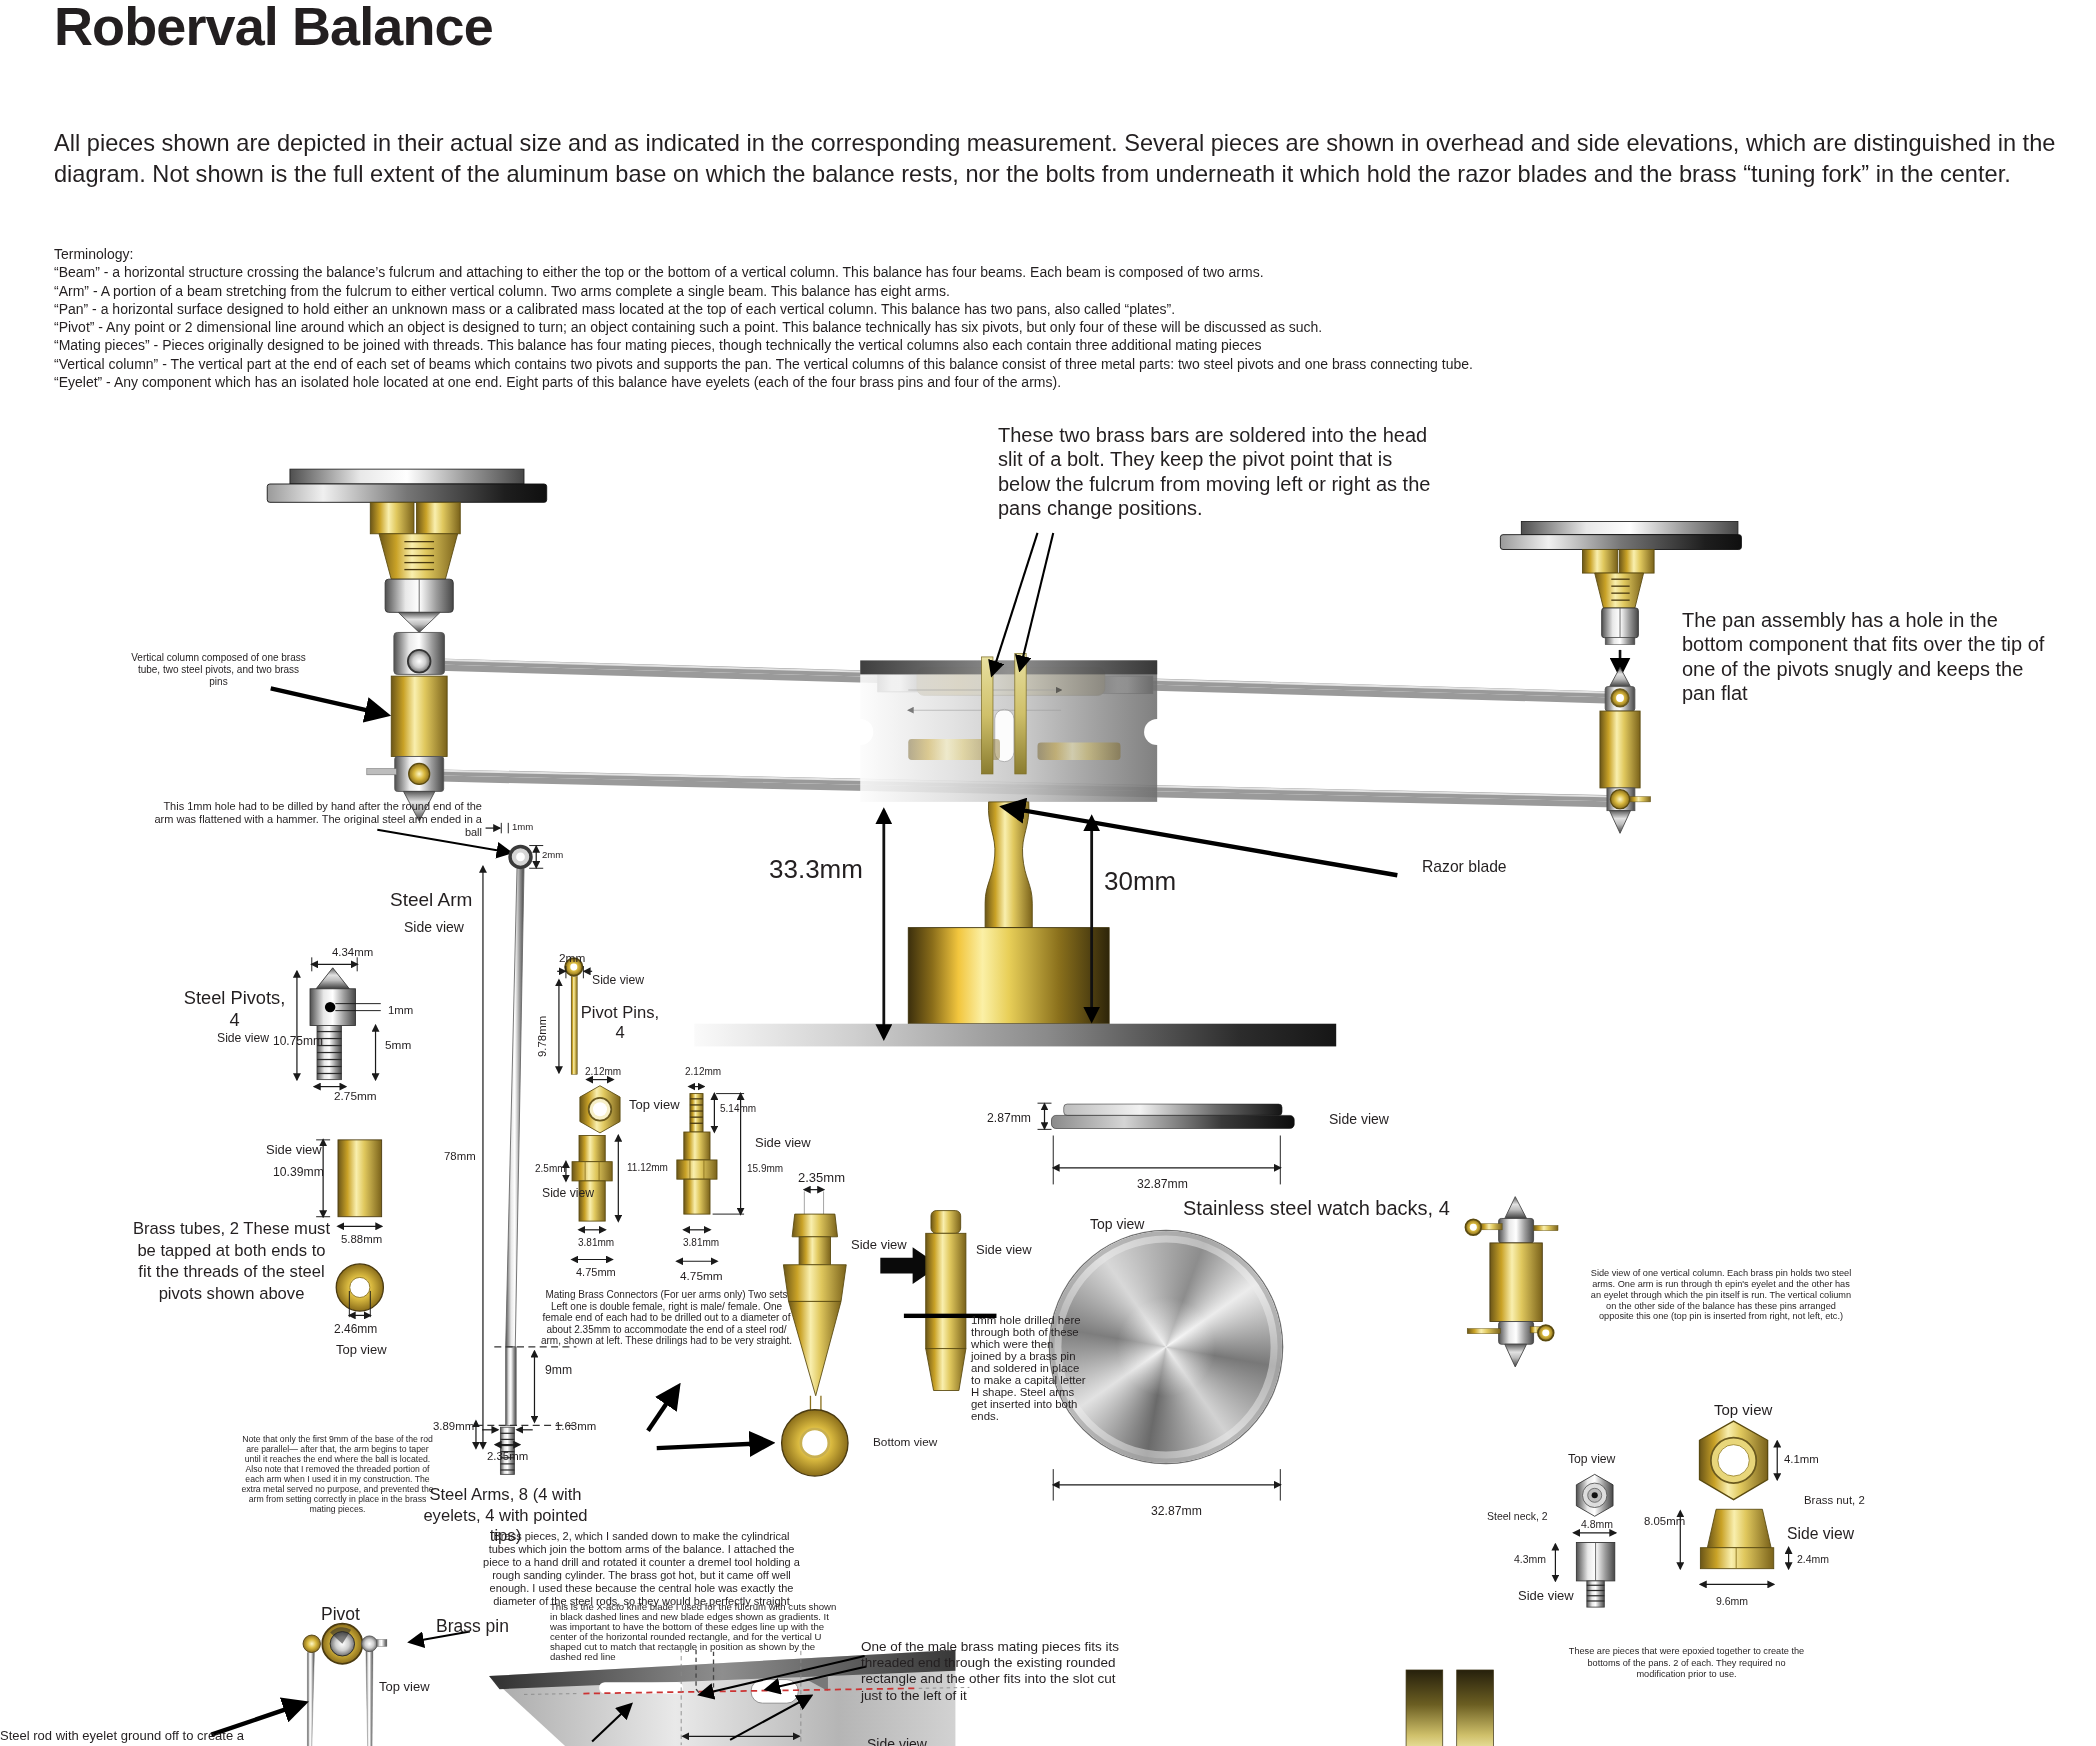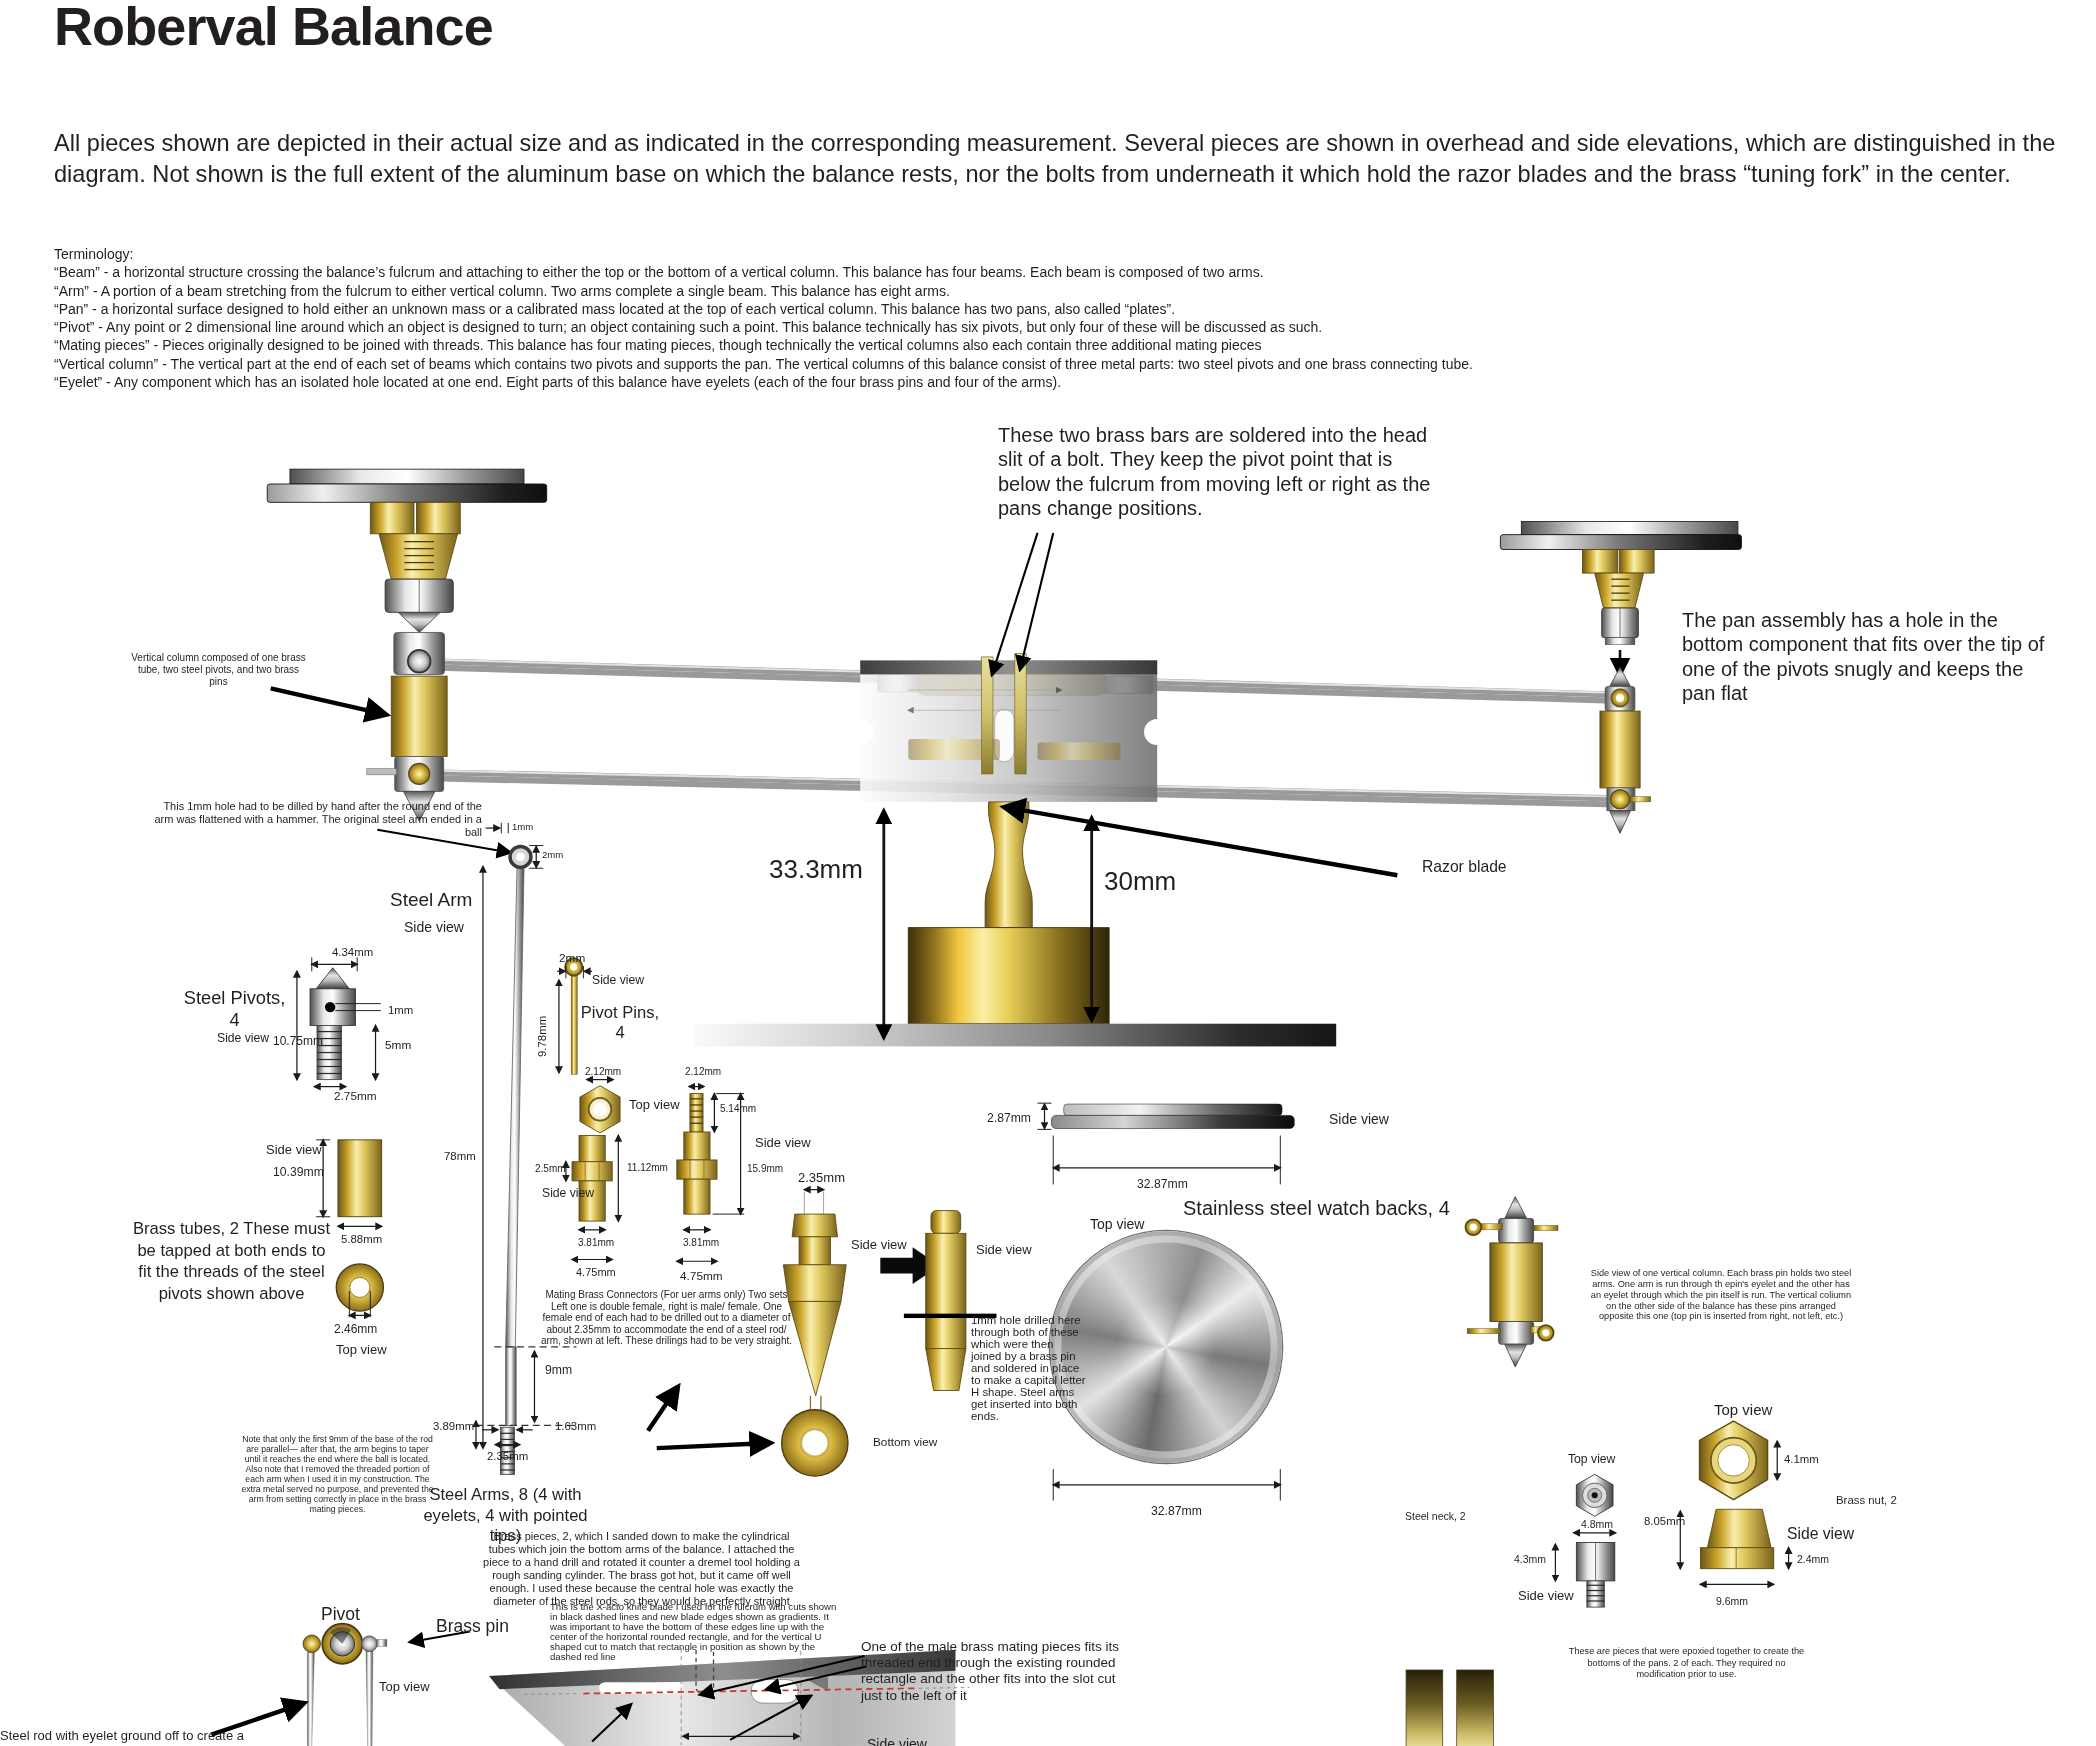--- a/index.html
+++ b/index.html
@@ -561,23 +561,23 @@
       <div class="lbl" style="left: 482px; top: 1530px; font-size: 11px; width: 319px; white-space: normal; text-align: center; line-height: 1.18;">Brass pieces, 2, which I sanded down to make the cylindrical tubes which join the bottom arms of the balance.  I attached the piece to a hand drill and rotated it counter a dremel tool holding a rough sanding cylinder.  The brass got hot, but it came off well enough.  I used these because the central hole was exactly the diameter of the steel rods, so they would be perfectly straight</div>
       <div class="lbl" style="left: 987px; top: 1111px; font-size: 12.2px;">2.87mm</div>
       <div class="lbl" style="left: 1329px; top: 1111px; font-size: 14px;">Side view</div>
       <div class="lbl" style="left: 1137px; top: 1177px; font-size: 12.2px;">32.87mm</div>
       <div class="lbl" style="left: 1183px; top: 1197px; font-size: 20px;">Stainless steel watch backs, 4</div>
       <div class="lbl" style="left: 1090px; top: 1216px; font-size: 14px;">Top view</div>
       <div class="lbl" style="left: 1151px; top: 1504px; font-size: 12.2px;">32.87mm</div>
       <div class="lbl" style="left: 1588px; top: 1268px; font-size: 9.2px; width: 266px; white-space: normal; text-align: center; line-height: 1.18;">Side view of one vertical column.  Each brass pin holds two steel arms.  One arm is run through th epin's eyelet and the other has an eyelet through which the pin itself is run.  The vertical coliumn on the other side of the balance has these pins arranged opposite this one (top pin is inserted from right, not left, etc.)</div>
       <div class="lbl" style="left: 1714px; top: 1401px; font-size: 15px;">Top view</div>
       <div class="lbl" style="left: 1784px; top: 1453px; font-size: 11.4px;">4.1mm</div>
-      <div class="lbl" style="left: 1804px; top: 1494px; font-size: 11.4px; margin-left: 32px;">Brass nut, 2</div>
+      <div class="lbl" style="left: 1804px; top: 1494px; font-size: 11.4px;">Brass nut, 2</div>
       <div class="lbl" style="left: 1568px; top: 1452px; font-size: 12.2px;">Top view</div>
-      <div class="lbl" style="left: 1405px; top: 1510px; font-size: 10.5px;">Steel neck, 2</div>
+      <div class="lbl" style="left: 1487px; top: 1510px; font-size: 10.5px;">Steel neck, 2</div>
       <div class="lbl" style="left: 1581px; top: 1518px; font-size: 10.5px;">4.8mm</div>
       <div class="lbl" style="left: 1644px; top: 1515px; font-size: 11.4px;">8.05mm</div>
       <div class="lbl" style="left: 1787px; top: 1525px; font-size: 15.7px;">Side view</div>
       <div class="lbl" style="left: 1514px; top: 1553px; font-size: 10.5px;">4.3mm</div>
       <div class="lbl" style="left: 1797px; top: 1553px; font-size: 10.5px;">2.4mm</div>
       <div class="lbl" style="left: 1518px; top: 1588px; font-size: 13px;">Side view</div>
       <div class="lbl" style="left: 1716px; top: 1595px; font-size: 10.5px;">9.6mm</div>
       <div class="lbl" style="left: 1562px; top: 1646px; font-size: 9.2px; width: 249px; white-space: normal; text-align: center; line-height: 1.25;">These are pieces that were epoxied together to create the bottoms of the pans.  2 of each.  They required no modification prior to use.</div>
       <div class="lbl" style="left: 321px; top: 1604px; font-size: 17.5px;">Pivot</div>
       <div class="lbl" style="left: 436px; top: 1616px; font-size: 17.5px;">Brass pin</div>

